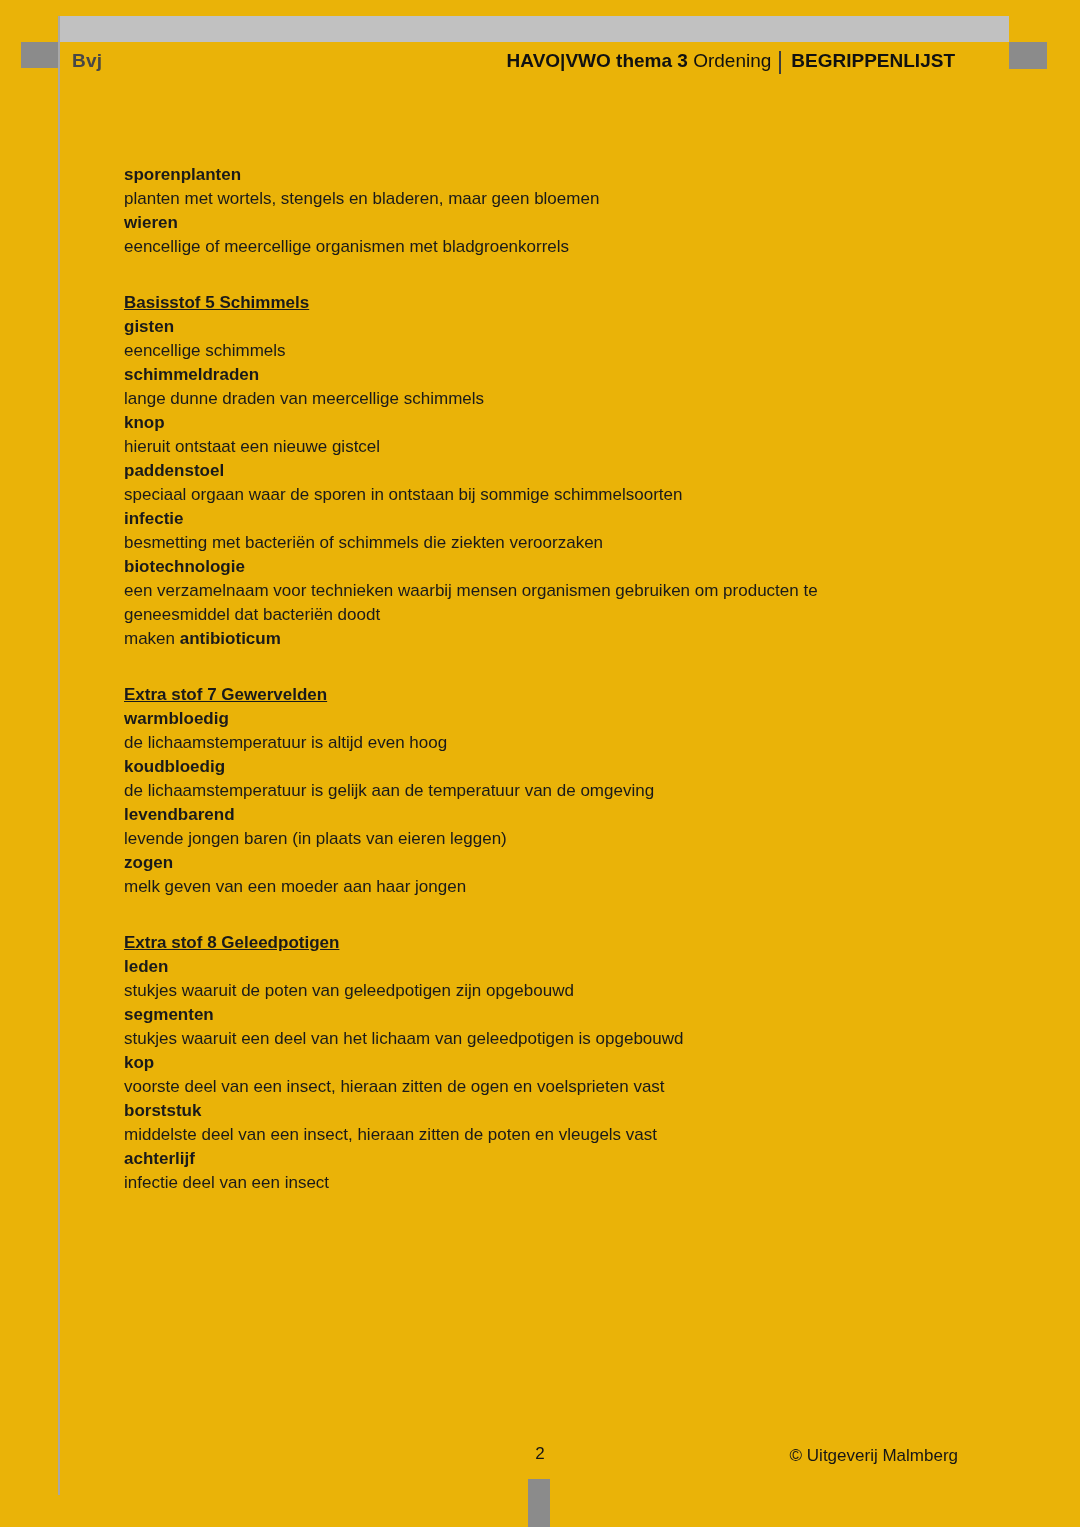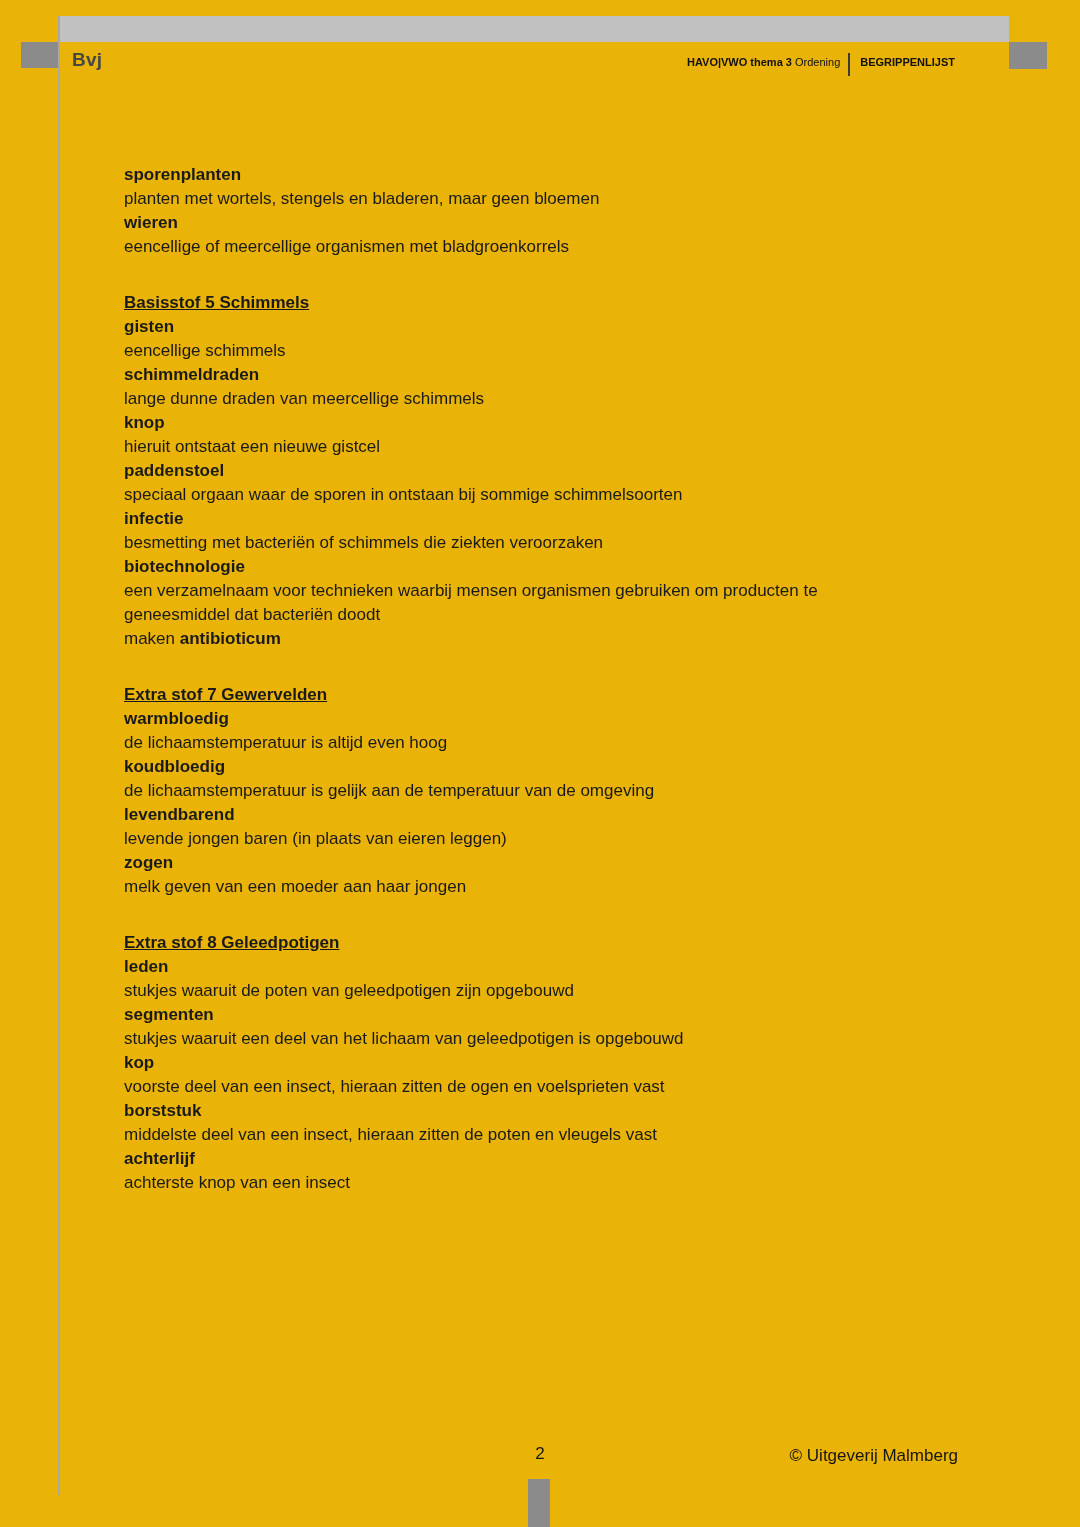--- a/index.html
+++ b/index.html
@@ -44,21 +44,21 @@
     justify-content: space-between;
     align-items: baseline;
   }
   .brand {
     font-weight: bold;
     font-size: 19px;
     color: #474747;
     letter-spacing: 0.2px;
   }
   .header-title {
-    font-size: 11px;
+    font-size: 19px;
     color: #111111;
     display: flex;
     align-items: center;
     white-space: pre;
   }
   .header-title .bold { font-weight: bold; }
   .header-divider {
     display: inline-block;
     width: 2px;
     height: 23px;
@@ -162,21 +162,21 @@
         <div class="section-heading">Extra stof 8 Geleedpotigen</div>
         <div class="line"><span class="b">leden</span></div>
         <div class="line"><span>stukjes waaruit de poten van geleedpotigen zijn opgebouwd</span></div>
         <div class="line"><span class="b">segmenten</span></div>
         <div class="line"><span>stukjes waaruit een deel van het lichaam van geleedpotigen is opgebouwd</span></div>
         <div class="line"><span class="b">kop</span></div>
         <div class="line"><span>voorste deel van een insect, hieraan zitten de ogen en voelsprieten vast</span></div>
         <div class="line"><span class="b">borststuk</span></div>
         <div class="line"><span>middelste deel van een insect, hieraan zitten de poten en vleugels vast</span></div>
         <div class="line"><span class="b">achterlijf</span></div>
-        <div class="line"><span>achterste knop van een insect</span></div>
+        <div class="line"><span>infectie deel van een insect</span></div>
       </div>
     </div>
 
   <div class="page-number">2</div>
   <div class="copyright">© Uitgeverij Malmberg</div>
   <div class="footer-marker"></div>
 
 </div>
 
 </body></html>

